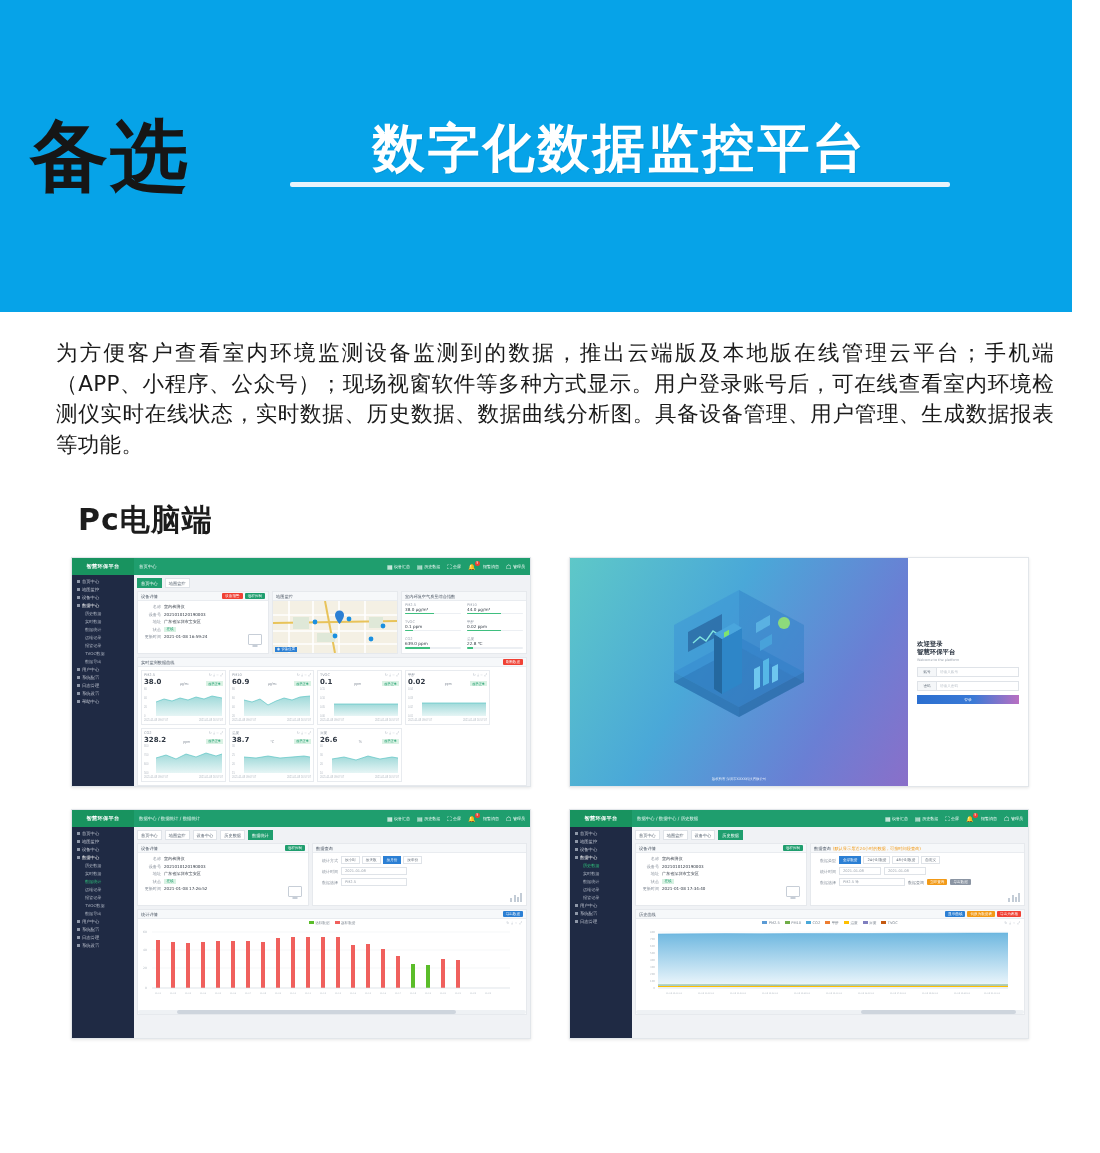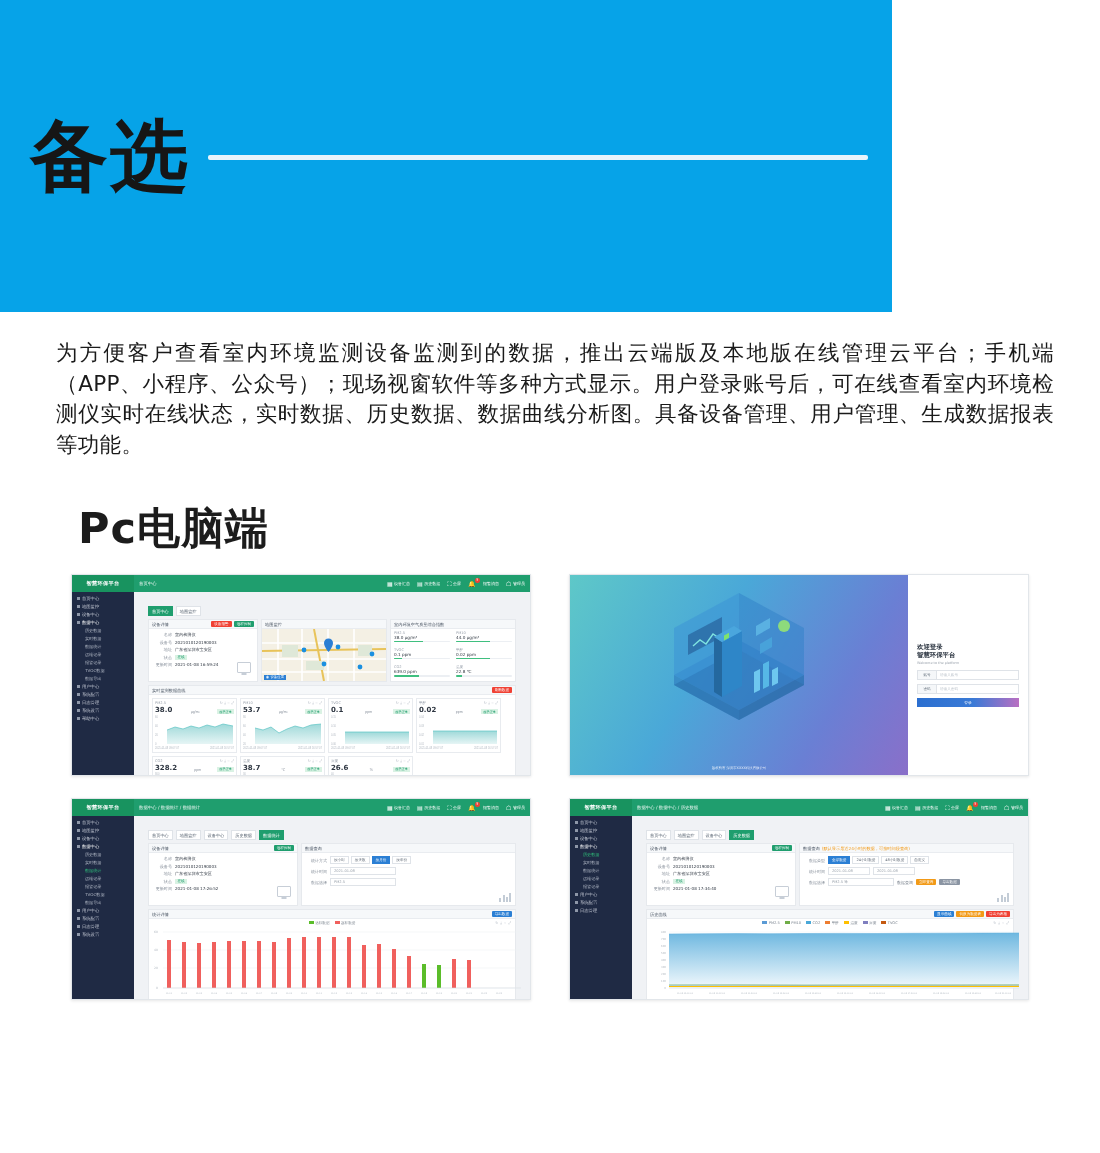--- a/index.html
+++ b/index.html
@@ -7,21 +7,21 @@
   body {
     width:1100px; height:1153px;
     background:#ffffff;
     font-family:"Liberation Sans","DejaVu Sans",sans-serif;
     overflow:hidden;
   }
 
   
   .hero {
     position:relative;
-    width:892px; height:312px;
+    width:1072px; height:312px;
     background:#06a3e8;
     display:flex; align-items:center;
   }
   .hero-badge {
     font-family:"DejaVu Sans","Liberation Sans",sans-serif;
     font-weight:bold;
     font-size:78px;
     color:#161616;
     letter-spacing:2px;
     margin-left:30px;
@@ -63,34 +63,34 @@
     color:#1a1a1a;
     letter-spacing:.3px;
     text-align:justify;
   }
 
   
   .section-title {
     margin:40px 0 16px 78px;
     font-family:"DejaVu Sans","Liberation Sans",sans-serif;
     font-weight:bold;
-    font-size:43px;
+    font-size:30px;
     color:#1c1c1c;
     letter-spacing:1px;
   }
 
   
   .shots {
     position:relative;
     width:1100px;
     padding:0 0 0 0;
   }
   .shot-row { display:flex; justify-content:center; gap:38px; margin-bottom:22px; }
   .shot {
-    width:460px; height:202px;
+    width:460px; height:230px;
     background:#ffffff;
     border:1px solid #e2e6ea;
     overflow:hidden;
     position:relative;
     box-shadow:0 1px 3px rgba(0,0,0,.10);
   }
 
   
   .app { display:flex; flex-direction:column; width:100%; height:100%; background:#f0f2f5; }
   .topbar {
@@ -123,21 +123,21 @@
     overflow:hidden;
   }
   .snav { display:flex; align-items:center; gap:2px; padding:1.5px 0 1.5px 5px;
           font-size:4.3px; color:#c6cbd6; font-family:"DejaVu Sans",sans-serif;
           white-space:nowrap; }
   .snav .dot { width:3px; height:3px; background:#8e97a8; display:inline-block; }
   .snav.sub { padding-left:13px; color:#aeb5c2; font-size:4.1px; }
   .snav.active { color:#2fbf7a; }
   .snav.open { color:#ffffff; }
 
-  .content { flex:1; padding:14px; min-width:0; overflow:hidden; }
+  .content { flex:1; padding:3px; min-width:0; overflow:hidden; }
 
   .tabstrip { display:flex; align-items:center; gap:3px; margin-bottom:3px; }
   .tabstrip .tab {
     font-size:4.2px; padding:1.5px 3px; background:#fff; border:1px solid #dfe3e8;
     color:#54606e; font-family:"DejaVu Sans",sans-serif; white-space:nowrap;
   }
   .tabstrip .tab.active { background:#1f9e6e; color:#fff; border-color:#1f9e6e; }
 
   .panel { background:#fff; border:1px solid #e6e9ed; margin-bottom:3px; }
   .panel-head {
@@ -248,20 +248,21 @@
 
   .mini-bars { position:absolute; right:4px; bottom:3px; display:flex; align-items:flex-end; gap:1.2px; }
   .mini-bars i { display:block; width:2px; background:#c3ccd6; }
 </style>
 </head>
 <body>
 
 <div class="hero">
   <div class="hero-badge">备选</div>
   <div class="hero-text">
+    <div class="hero-cn">数字化数据监控平台</div>
     <div class="hero-rule"></div>
   </div>
 </div>
 
 <p class="desc">为方便客户查看室内环境监测设备监测到的数据，推出云端版及本地版在线管理云平台；手机端（APP、小程序、公众号）；现场视窗软件等多种方式显示。用户登录账号后，可在线查看室内环境检测仪实时在线状态，实时数据、历史数据、数据曲线分析图。具备设备管理、用户管理、生成数据报表等功能。</p>
 
 <div class="section-title">Pc电脑端</div>
 
 <div class="shots">
 
@@ -542,21 +543,21 @@
                     <div class="card-top">
                       <span class="card-name">PM10</span>
                       <span class="card-icons">
                           <span>↻</span>
                           <span>⤓</span>
                           <span>○</span>
                           <span>⤢</span>
                         </span>
                     </div>
                     <div class="card-val-row">
-                      <span class="card-val">53.7</span>
+                      <span class="card-val">60.9</span>
                       <span class="card-unit">µg/m³</span>
                       <span class="card-tag">趋势正常</span>
                     </div>
                     <div class="spark">
                       <svg width="81" height="30" viewBox="0 0 81 30">
                           <path d="M12 12 L20 14 L28 11 L36 17 L44 13 L52 10 L60 12 L68 9 L78 8 L78 28 L12 28 Z" fill="url(#g1)"></path>
                       <path d="M12 12 L20 14 L28 11 L36 17 L44 13 L52 10 L60 12 L68 9 L78 8" fill="none" stroke="#5cc4c4" stroke-width=".7"></path>
                         </svg>
                       <div class="spark-axis">
                         <span>80</span>

